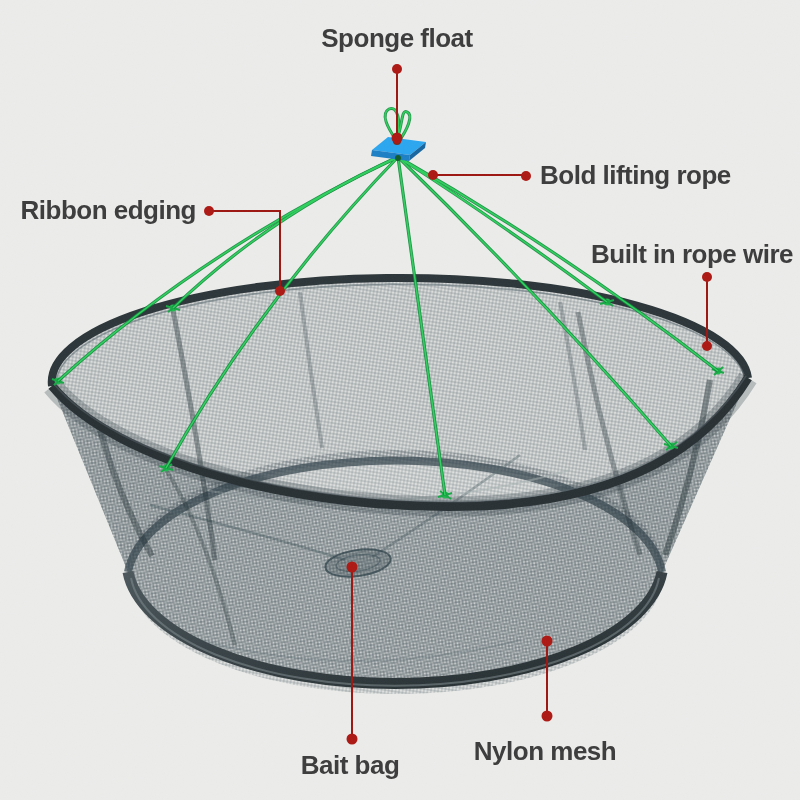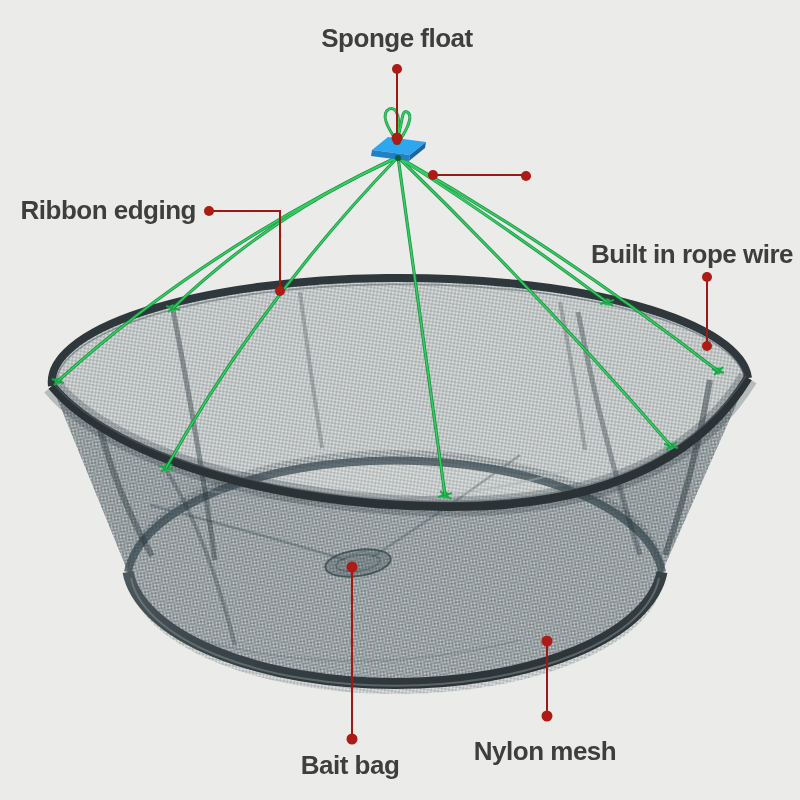--- a/index.html
+++ b/index.html
@@ -197,18 +197,19 @@
       <circle cx="352" cy="739" r="5.5"></circle>
       <circle cx="547" cy="641" r="5.5"></circle>
       <circle cx="547" cy="716" r="5.5"></circle>
     </g>
   </g>
 
   <rect x="0" y="0" width="800" height="800" filter="url(#grain)"></rect>
 </svg>
 
 <div class="label" id="lbl-sponge">Sponge float</div>
+<div class="label" id="lbl-bold">Bold lifting rope</div>
 <div class="label" id="lbl-ribbon">Ribbon edging</div>
 <div class="label" id="lbl-steel">Built in rope wire</div>
 <div class="label" id="lbl-nylon">Nylon mesh</div>
 <div class="label" id="lbl-bait">Bait bag</div>
 
 </div>
 
 </body></html>

